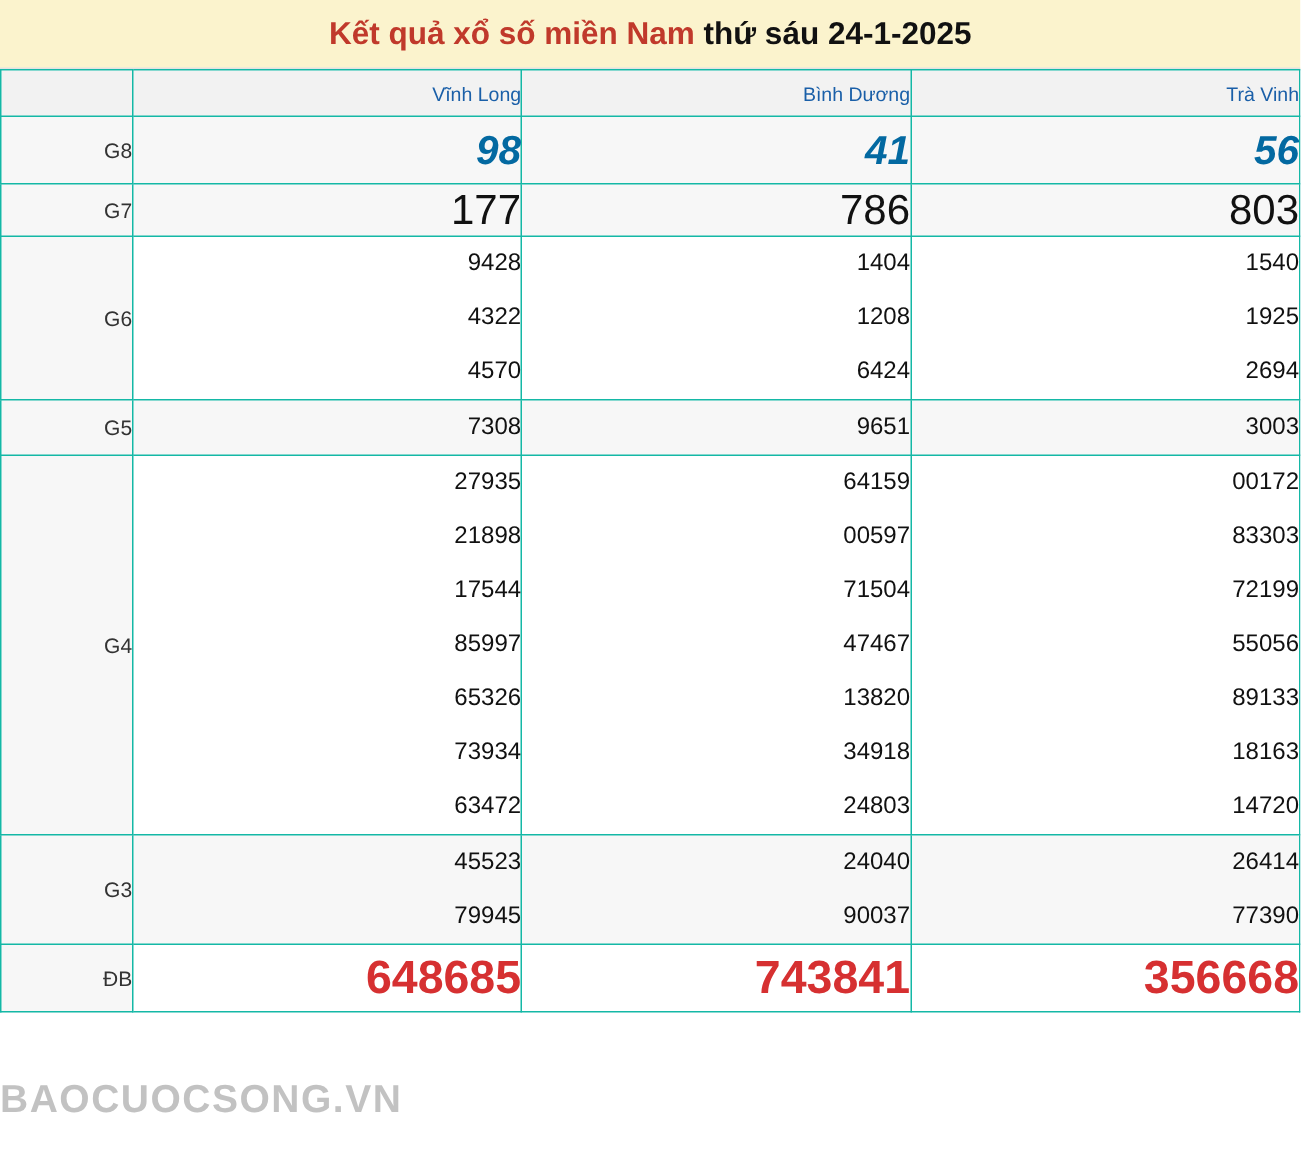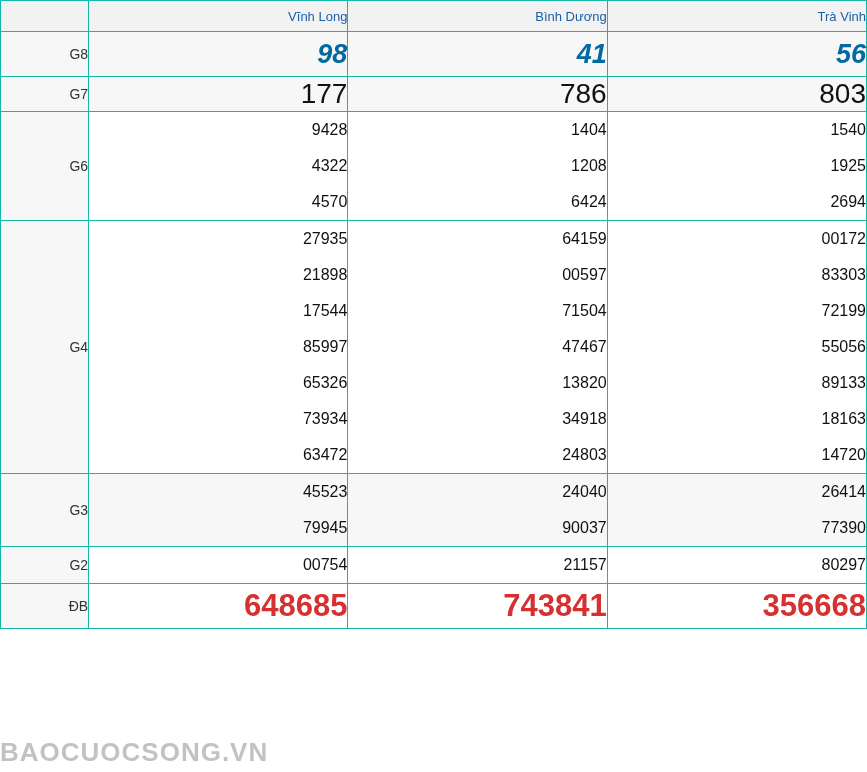--- a/index.html
+++ b/index.html
@@ -91,36 +91,42 @@
     color: #d63031;
     font-size: 31px;
     font-weight: bold;
     line-height: 44px;
   }
   .num-line { display: block; }
 
   .watermark {
     position: absolute;
     left: 0;
-    bottom: 4px;
+    bottom: 24px;
     width: 867px;
     text-align: left;
     font-size: 26px;
     font-weight: bold;
     color: rgba(120,120,120,0.45);
     letter-spacing: 1px;
     pointer-events: none;
     font-family: "Liberation Sans", sans-serif;
   }
 </style>
 </head>
 <body>
 
 <div class="page">
 
+  <div class="title-bar">
+    <div class="title-text">
+      <span>Kết quả xổ số miền Nam</span>
+      <span class="date">thứ sáu 24-1-2025</span>
+    </div>
+  </div>
 
   <table class="results">
     <colgroup>
       <col class="col-label">
       <col class="col-prov">
       <col class="col-prov">
       <col class="col-prov">
     </colgroup>
     <thead>
       <tr>
@@ -170,20 +176,32 @@
           <span class="num-line">1208</span>
           <span class="num-line">6424</span>
         </td>
         <td class="nums">
           <span class="num-line">1540</span>
           <span class="num-line">1925</span>
           <span class="num-line">2694</span>
         </td>
       </tr>
 
+      <tr class="shade">
+        <td class="label">G5</td>
+        <td class="nums">
+          <span class="num-line">7308</span>
+        </td>
+        <td class="nums">
+          <span class="num-line">9651</span>
+        </td>
+        <td class="nums">
+          <span class="num-line">3003</span>
+        </td>
+      </tr>
 
       <tr>
         <td class="label">G4</td>
         <td class="nums">
           <span class="num-line">27935</span>
           <span class="num-line">21898</span>
           <span class="num-line">17544</span>
           <span class="num-line">85997</span>
           <span class="num-line">65326</span>
           <span class="num-line">73934</span>
@@ -218,32 +236,20 @@
         <td class="nums">
           <span class="num-line">24040</span>
           <span class="num-line">90037</span>
         </td>
         <td class="nums">
           <span class="num-line">26414</span>
           <span class="num-line">77390</span>
         </td>
       </tr>
 
-      <tr>
-        <td class="label">G2</td>
-        <td class="nums">
-          <span class="num-line">00754</span>
-        </td>
-        <td class="nums">
-          <span class="num-line">21157</span>
-        </td>
-        <td class="nums">
-          <span class="num-line">80297</span>
-        </td>
-      </tr>
 
 
       <tr>
         <td class="label">ĐB</td>
         <td class="nums db">
           <span class="num-line">648685</span>
         </td>
         <td class="nums db">
           <span class="num-line">743841</span>
         </td>

